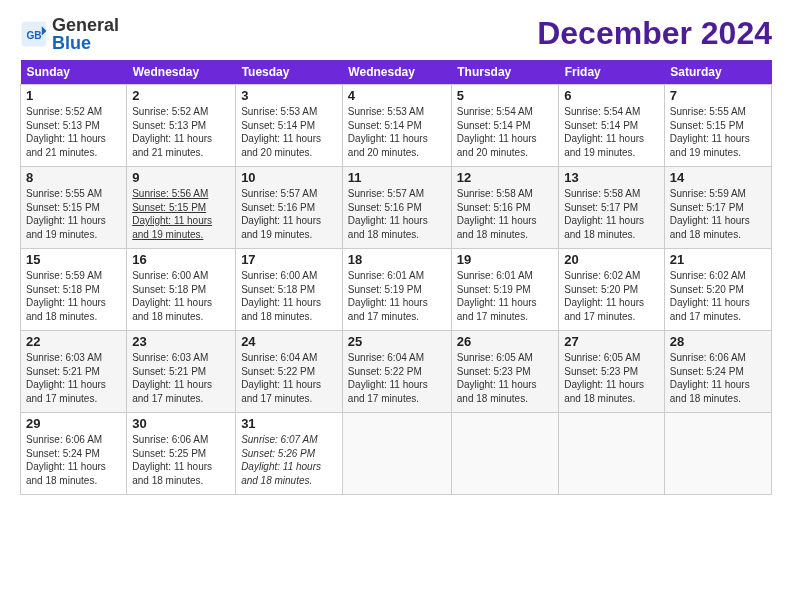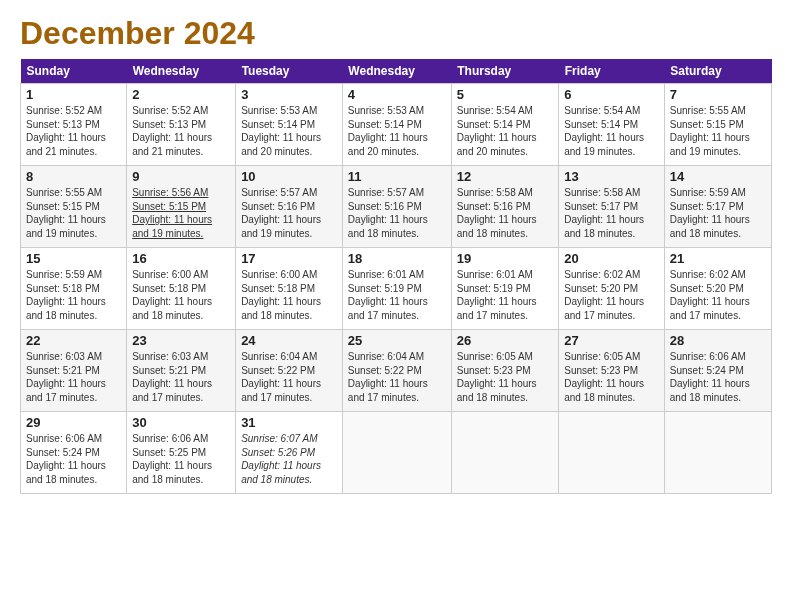--- a/index.html
+++ b/index.html
@@ -36,34 +36,34 @@
     .logo-icon {
       width: 28px;
       height: 28px;
     }
     .title-block {
       text-align: right;
     }
     .month-title {
       font-size: 32px;
       font-weight: bold;
-      color: #a16207;
+      color: #4c1d95;
       line-height: 1.1;
     }
     .subtitle {
       font-size: 14px;
       color: #444;
     }
     table {
       width: 100%;
       border-collapse: collapse;
       font-size: 10px;
     }
     thead tr th {
-      background-color: #4c1d95;
+      background-color: #6d28d9;
       color: #fff;
       text-align: left;
       padding: 5px 6px;
       font-size: 12px;
       font-weight: bold;
     }
     tbody tr td {
       border: 1px solid #ccc;
       vertical-align: top;
       padding: 3px 5px;
@@ -88,20 +88,33 @@
     }
     td.empty {
       background: #f9f9f9 !important;
     }
   </style>
 </head>
 <body>
 
 <div class="page">
   <div class="header">
+    <div class="logo">
+      <svg class="logo-icon" viewBox="0 0 36 36">
+        <rect x="2" y="2" width="32" height="32" rx="4" fill="#e3f0fb"></rect>
+        <text x="18" y="24" text-anchor="middle" font-size="13" font-weight="bold" fill="#1565c0">GB</text>
+        <polygon points="28,8 34,14 28,20" fill="#1565c0"></polygon>
+      </svg>
+      <div>
+        <div class="logo-text">
+          <span class="logo-general">General</span><br>
+          <span class="logo-blue">Blue</span>
+        </div>
+      </div>
+    </div>
     <div class="title-block">
       <div class="month-title">December 2024</div>
     </div>
   </div>
 
   <table>
     <thead>
       <tr id="weekday-header">
           <th>Sunday</th>
           <th>Wednesday</th>

